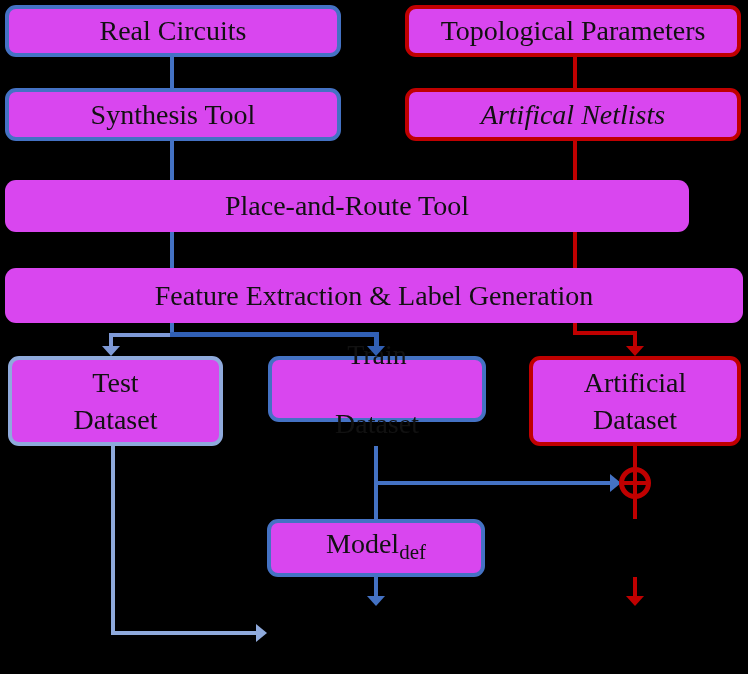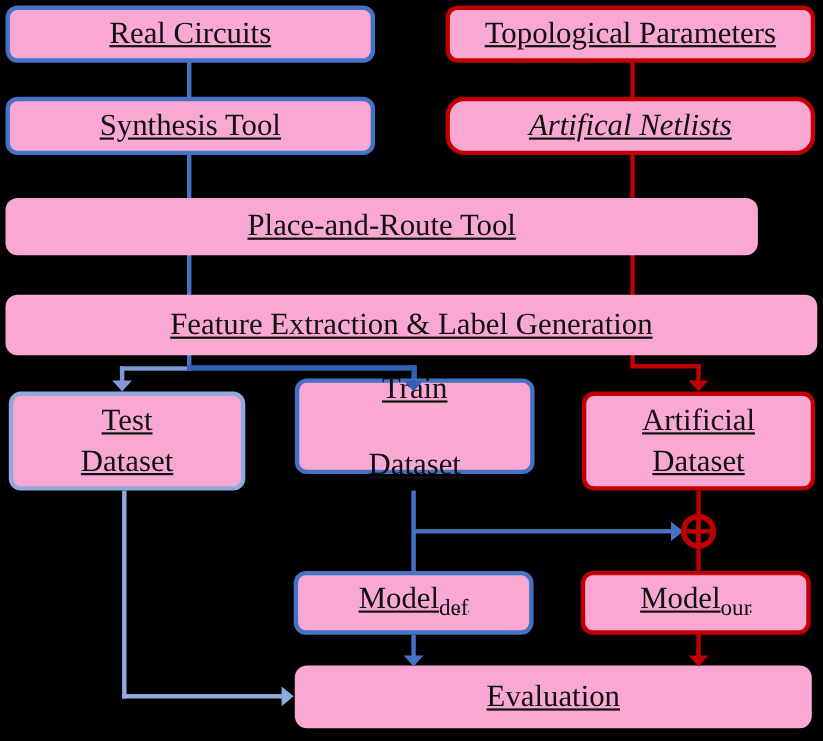--- a/index.html
+++ b/index.html
@@ -1,30 +1,30 @@
 <!DOCTYPE html>
 <html><head>
 <meta charset="utf-8">
 <style>
   html,body{margin:0;padding:0;background:#000;}
   #stage{
     position:relative;width:748px;height:674px;background:#000;overflow:hidden;
     font-family:"Liberation Serif","DejaVu Serif",serif;color:#111;
   }
   .box{
-    position:absolute;background:#f9a8d4;border-radius:11px;
+    position:absolute;background:#d946ef;border-radius:11px;
     display:flex;align-items:center;justify-content:center;text-align:center;
-    font-size:28px;line-height:34px;z-index:2;box-sizing:border-box;text-decoration:underline;
+    font-size:28px;line-height:34px;z-index:2;box-sizing:border-box;
   }
   .b-blue{border:4px solid #4472C4;}
   .b-blue-light{border:4px solid #8FAADC;}
   .b-red{border:4px solid #C00000;}
   .b-none{border:none;}
   .two-line{flex-direction:column;line-height:37px;}
-  .italic{font-style:italic;border-radius:17px;}
+  .italic{font-style:italic;}
   .sub{font-size:21px;vertical-align:-6px;}
   .line{position:absolute;z-index:1;}
   .blue{background:#4472C4;}
   .blue-dark{background:#3160B5;}
   .blue-light{background:#8FAADC;}
   .blue-mid{background:#7E99D6;}
   .red{background:#C00000;}
   .arrow{position:absolute;width:0;height:0;z-index:3;}
   .ar-down-blue{border-left:9px solid transparent;border-right:9px solid transparent;border-top:10px solid #4472C4;}
   .ar-down-blue-mid{border-left:9px solid transparent;border-right:9px solid transparent;border-top:10px solid #7E99D6;}
@@ -97,40 +97,34 @@
 
   <div class="box b-none" style="left:5px;top:268px;width:738px;height:55px;">
     <span>Feature Extraction &amp; Label Generation</span>
   </div>
 
   <div class="box b-blue-light two-line" style="left:8px;top:356px;width:215px;height:90px;">
     <span>Test</span>
     <span>Dataset</span>
   </div>
 
-  <div class="box b-blue two-line" style="left:268px;top:344px;width:218px;height:87px;gap:32px;">
+  <div class="box b-blue two-line" style="left:268px;top:356px;width:218px;height:66px;gap:32px;">
     <span>Train</span>
     <span>Dataset</span>
   </div>
 
   <div class="box b-red two-line" style="left:529px;top:356px;width:212px;height:90px;">
     <span>Artificial</span>
     <span>Dataset</span>
   </div>
 
   <div class="combine">
     <div class="hbar"></div>
     <div class="vbar"></div>
   </div>
 
   <div class="box b-blue" style="left:267px;top:519px;width:218px;height:58px;">
     <span><span>Model</span><span class="sub">def</span></span>
   </div>
 
-  <div class="box b-red" style="left:528px;top:519px;width:209px;height:58px;">
-    <span><span>Model</span><span class="sub">our</span></span>
-  </div>
 
-  <div class="box b-none" style="left:268px;top:605px;width:470px;height:57px;">
-    <span>Evaluation</span>
-  </div>
 
 </div>
 
 </body></html>

